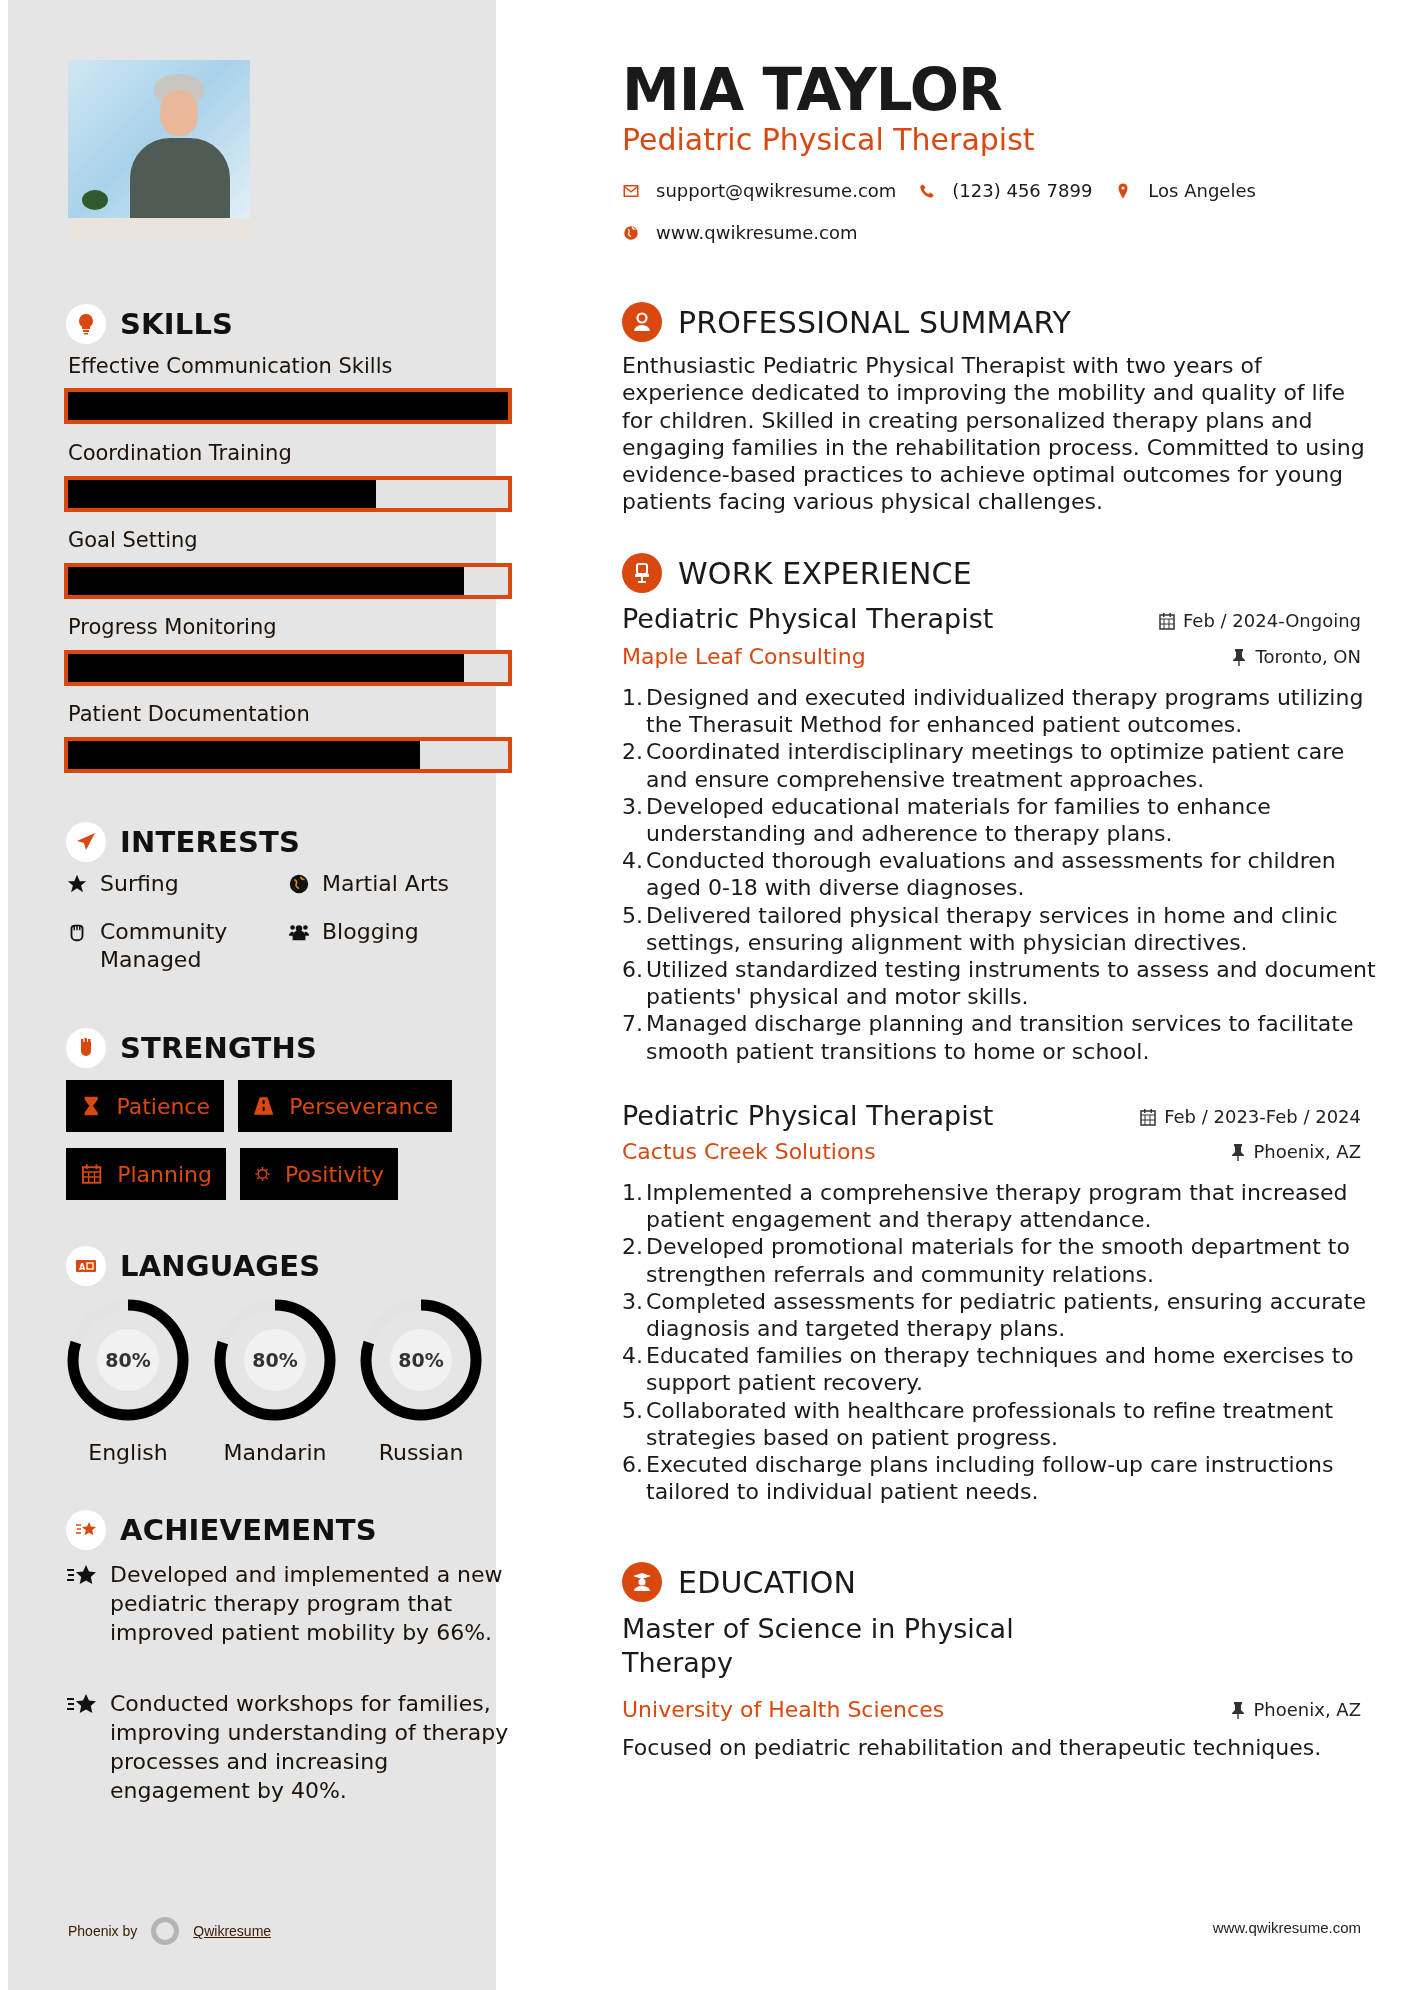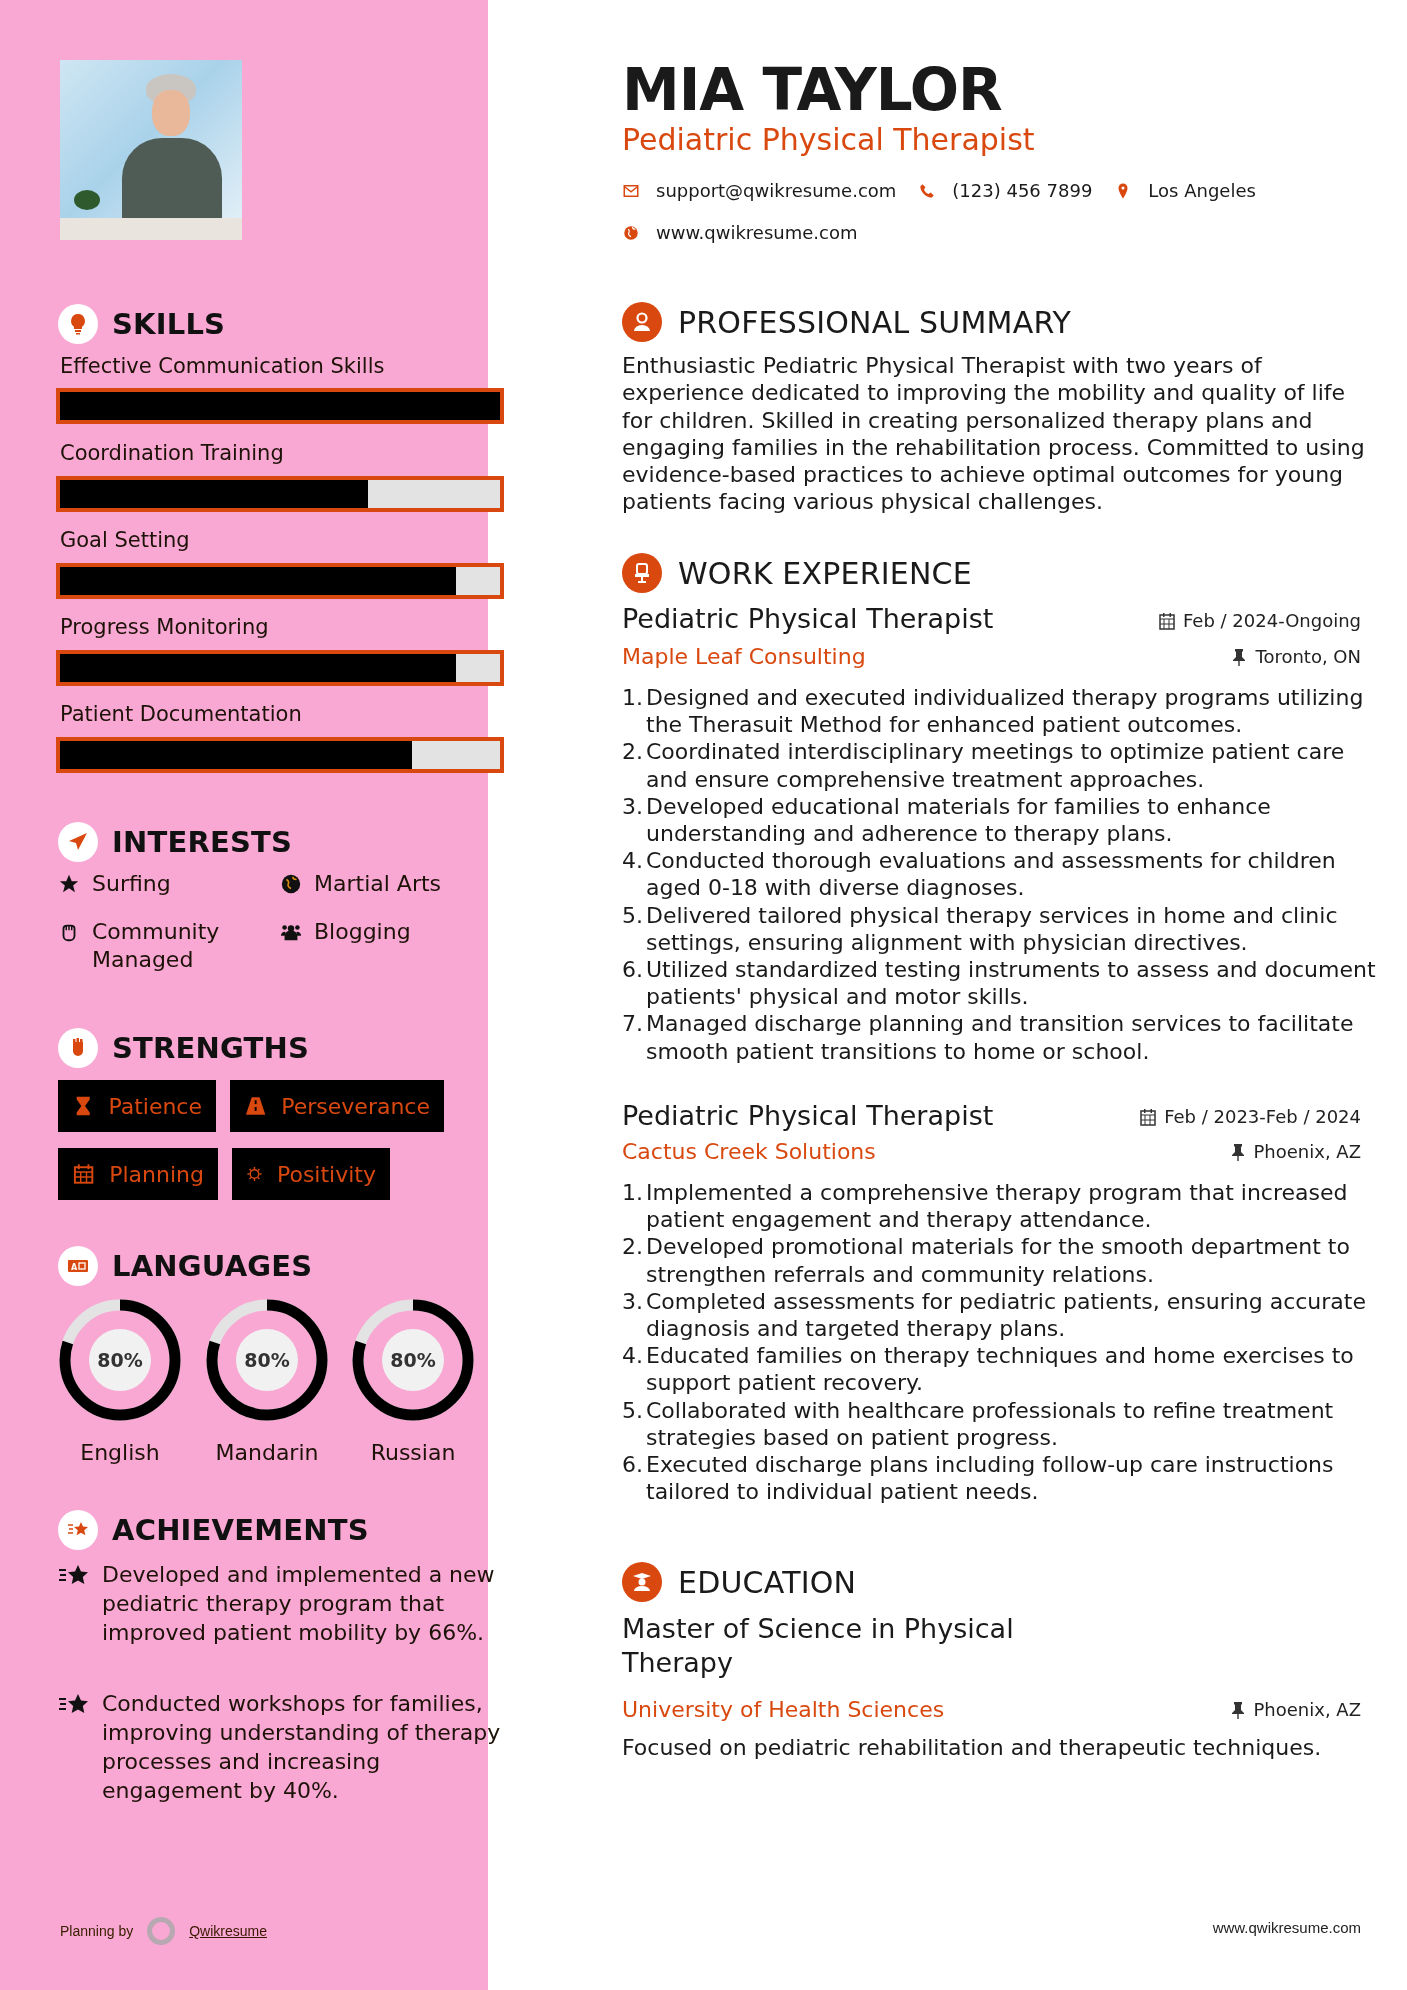--- a/index.html
+++ b/index.html
@@ -1,19 +1,19 @@
 <!DOCTYPE html>
 <html><head>
 <meta charset="utf-8">
 <style>
   * { box-sizing: border-box; margin: 0; padding: 0; }
   html, body { width: 1407px; height: 1990px; background: #ffffff; overflow: hidden; }
   body { position: relative; font-family: "DejaVu Sans", sans-serif; color: #1a1a1a; }
 
-  .sidebar { position: absolute; left: 0; top: 0; width: 488px; height: 1990px; background: #f9a8d4; }
+  .sidebar { position: absolute; left: 8px; top: 0; width: 488px; height: 1990px; background: #e5e5e5; }
   .main { position: absolute; left: 560px; top: 0; width: 847px; height: 1668px; background: #fff; }
 
   .photo { position: absolute; left: 60px; top: 60px; width: 182px; height: 180px; overflow: hidden;
            background: linear-gradient(135deg, #cfe6f3 0%, #a9d2ea 45%, #e8f2f8 100%); }
   .photo .hair { position: absolute; left: 86px; top: 14px; width: 50px; height: 30px; border-radius: 50% 50% 40% 40%; background: #c9c6c1; }
   .photo .face { position: absolute; left: 92px; top: 30px; width: 38px; height: 46px; border-radius: 45%; background: #e9b89a; }
   .photo .body { position: absolute; left: 62px; top: 78px; width: 100px; height: 90px; border-radius: 40px 40px 6px 6px; background: #4f5b55; }
   .photo .desk { position: absolute; left: 0; top: 158px; width: 182px; height: 22px; background: #e9e4de; }
   .photo .plant { position: absolute; left: 14px; top: 130px; width: 26px; height: 20px; border-radius: 50%; background: #2f5a2e; }
 
@@ -264,21 +264,21 @@
   </div>
   <div class="ach" style="top:1689px">
     <svg viewBox="0 0 32 28">
         <path d="M20 3l3 6.5 7 .8-5.2 4.8 1.5 7L20 18.5l-6.3 3.6 1.5-7L10 10.3l7-.8z" fill="#111"></path>
         <path d="M1 8h7M2 13h6M1 18h7" stroke="#111" stroke-width="2"></path>
       </svg>
     <span>Conducted workshops for families, improving understanding of therapy processes and increasing engagement by 40%.</span>
   </div>
 
   <div class="powered">
-    <span>Planning by</span>
+    <span>Phoenix by</span>
     <span class="q"></span>
     <a>Qwikresume</a>
   </div>
 </div>
 
 <div class="main">
 
   <div class="name">MIA TAYLOR</div>
   <div class="role">Pediatric Physical Therapist</div>
 

